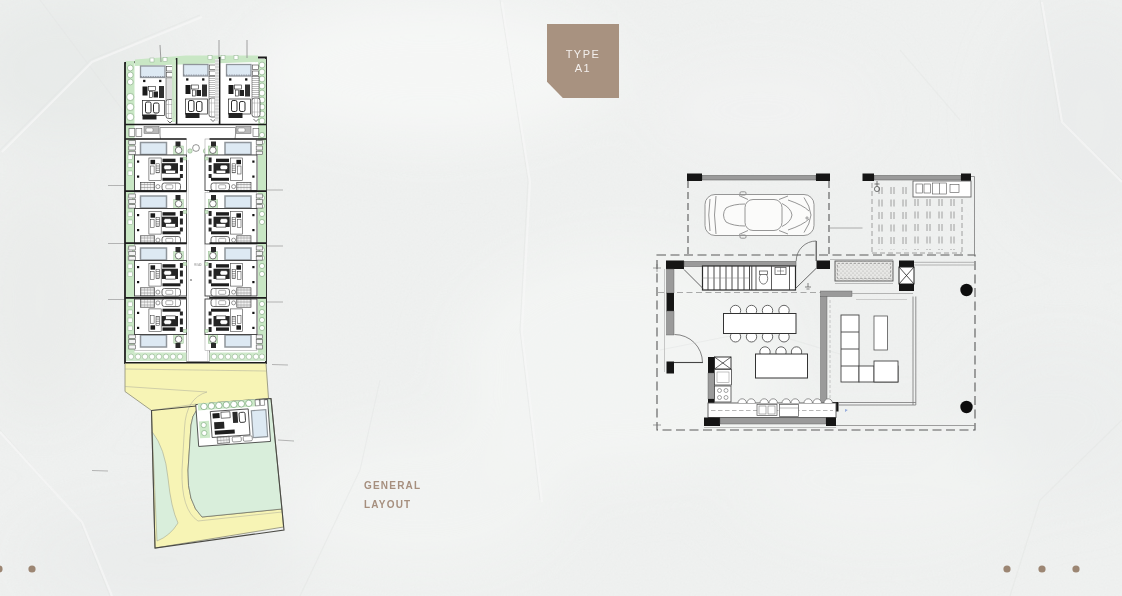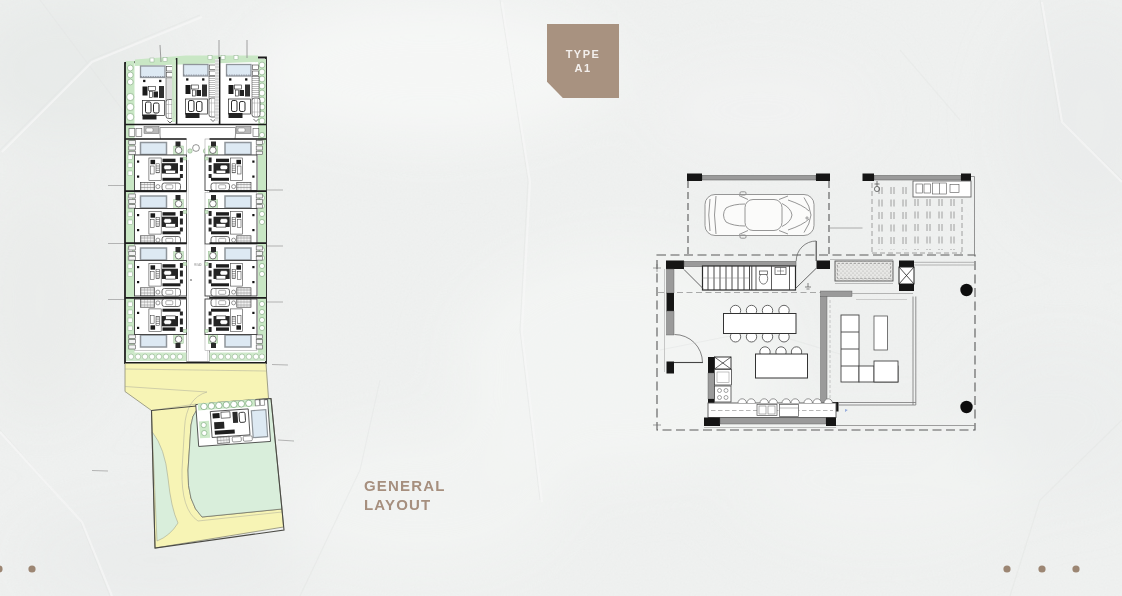--- a/index.html
+++ b/index.html
@@ -1,18 +1,18 @@
 <!DOCTYPE html>
 <html><head>
 <meta charset="utf-8">
 <style>
   html,body{margin:0;padding:0;}
   body{width:1122px;height:596px;overflow:hidden;font-family:"Liberation Sans",sans-serif;}
   .page{position:absolute;left:0;top:0;width:1122px;height:596px;background:#eff0ef;}
-  .lbl{position:absolute;font-weight:bold;font-size:15px;line-height:19px;letter-spacing:1.2px;color:#a68f7e;}
+  .lbl{position:absolute;font-weight:bold;font-size:10px;line-height:19px;letter-spacing:1.2px;color:#a68f7e;}
 </style>
 </head>
 <body>
 <div class="page">
 
   <svg width="1122" height="596" style="position:absolute;left:0;top:0">
     <filter id="paper" x="0" y="0" width="100%" height="100%">
       <feTurbulence type="fractalNoise" baseFrequency="0.55" numOctaves="3" seed="7" stitchTiles="stitch"></feTurbulence>
       <feColorMatrix type="matrix" values="0 0 0 0 0.985  0 0 0 0 0.985  0 0 0 0 0.98  0.13 0.13 0.13 0 0"></feColorMatrix>
       <feComposite operator="over" in2="SourceGraphic"></feComposite>
@@ -614,21 +614,21 @@
       </g>
 
       <g>
         <path d="M836,425.5 L975,425.5" stroke="#888" stroke-width="0.8" fill="none"></path>
       </g>
     </g>
   </svg>
 
   <div style="position:absolute;left:547px;top:24px;width:72px;height:74px;background:#a89280;clip-path:polygon(0 0,100% 0,100% 100%,22% 100%,0 78%);"></div>
 
-  <div style="position:absolute;left:547px;top:47px;width:72px;text-align:center;font-size:11px;line-height:14px;letter-spacing:1.5px;color:#f3efec;font-weight:bold;">TYPE<br>A1</div>
+  <div style="position:absolute;left:547px;top:47px;width:72px;text-align:center;font-size:11px;line-height:14px;letter-spacing:1.5px;color:#f3efec;">TYPE<br>A1</div>
 
   <div class="lbl" style="left:364px;top:476px;">GENERAL<br>LAYOUT</div>
 
 
   <svg width="60" height="20" style="position:absolute;left:0px;top:559px">
     <circle cx="-1" cy="10" r="3.6" fill="#9c8673"></circle>
     <circle cx="32" cy="10" r="3.6" fill="#9c8673"></circle>
   </svg>
 
   <svg width="130" height="20" style="position:absolute;left:995px;top:559px">

